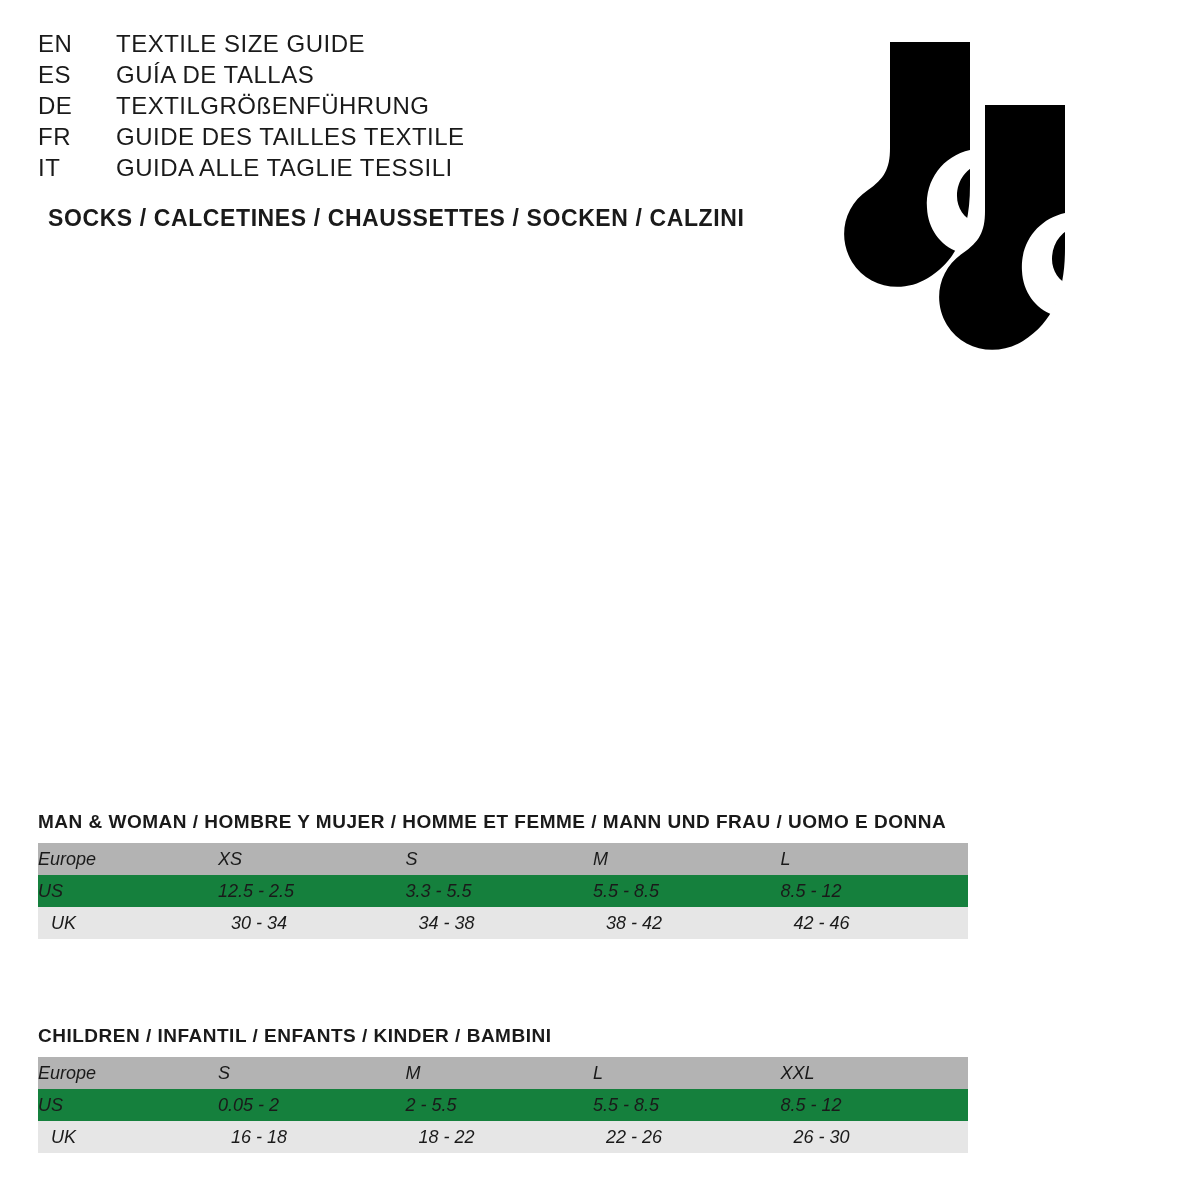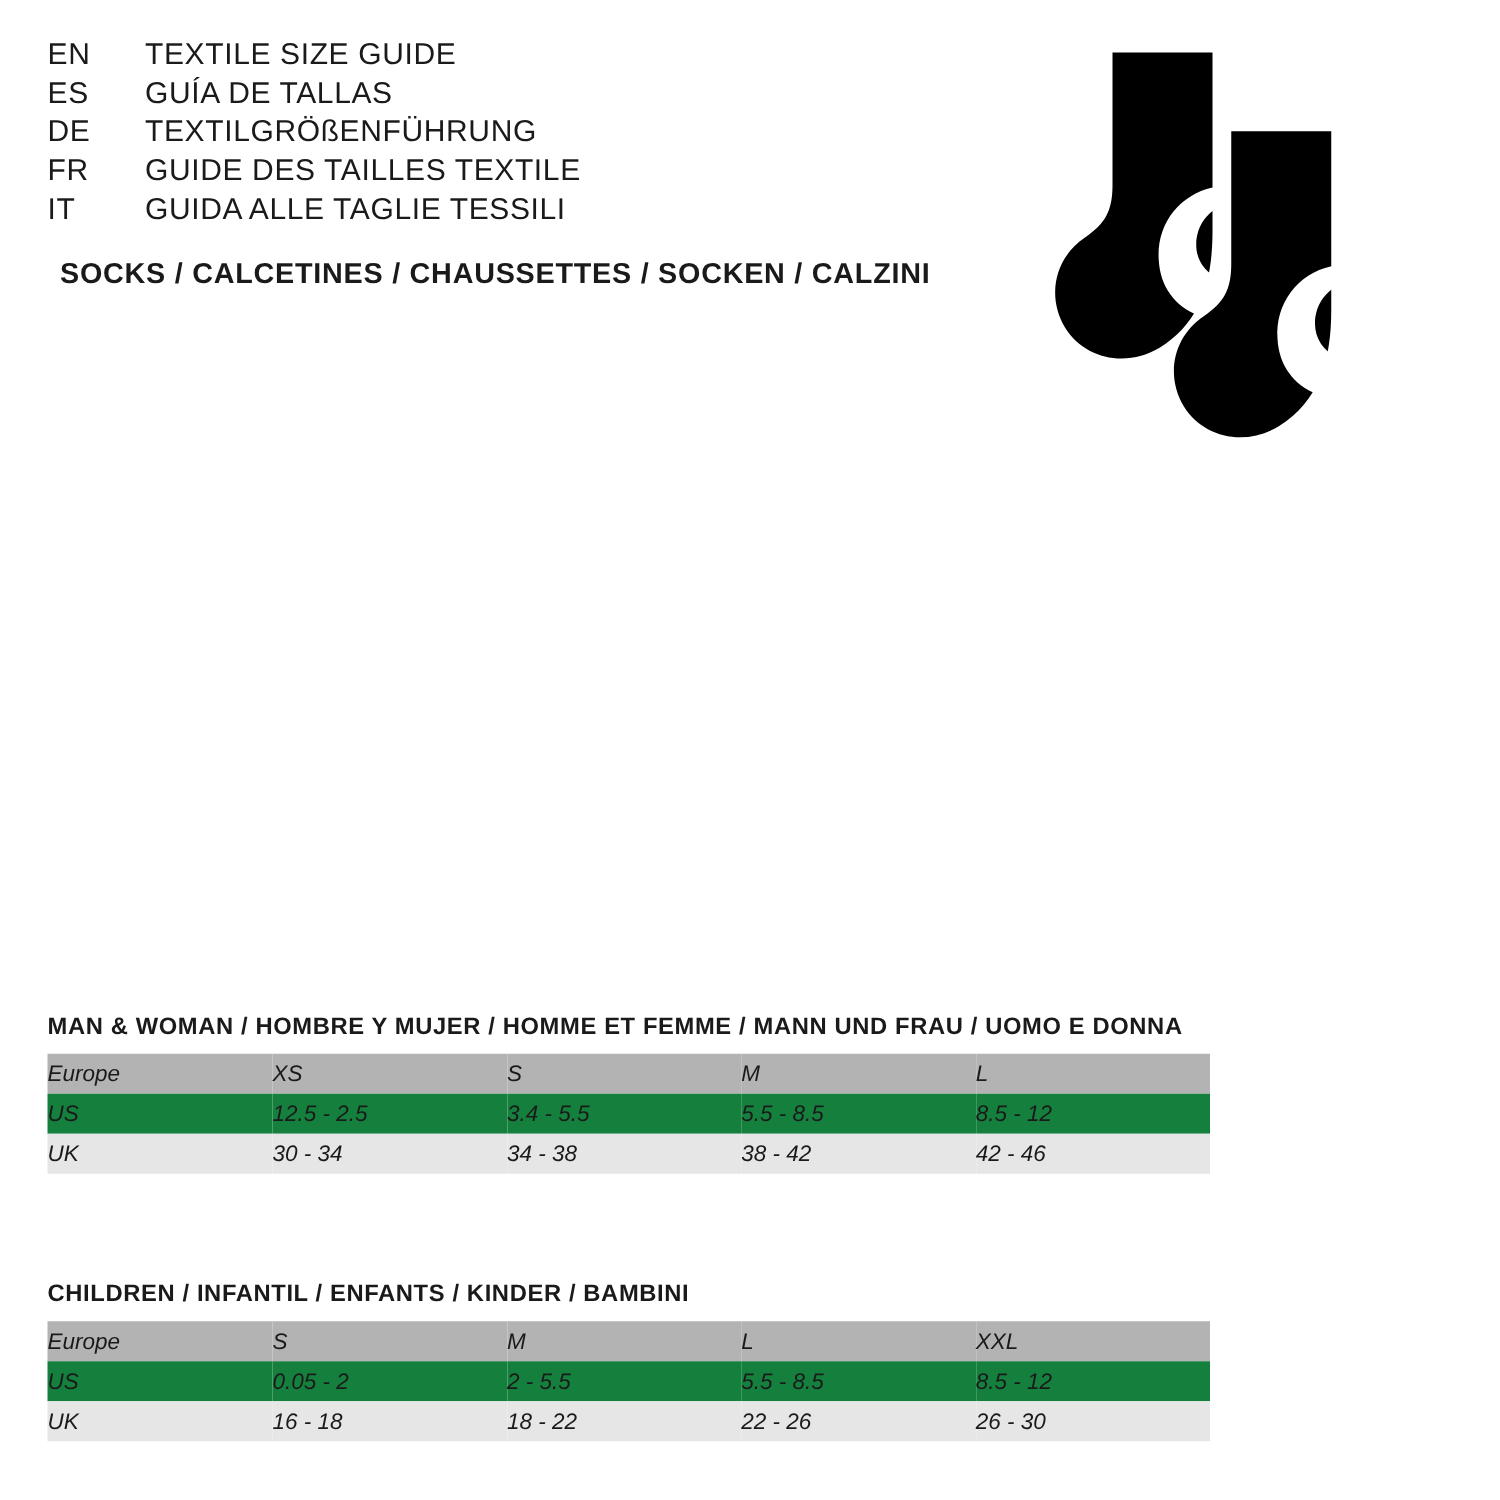--- a/index.html
+++ b/index.html
@@ -92,20 +92,21 @@
     padding: 0;
   }
   table.size-table tr.row-head td {
     background: #b3b3b3;
   }
   table.size-table tr.row-alt td {
     background: #15803d;
   }
   table.size-table tr.row-shade td {
     background: #e6e6e6;
+    padding-left: 13px;
   }
   td.label-cell {
     width: 180px;
     padding-left: 8px;
     text-align: left;
   }
   td.val-cell {
   }
   tr.row-head td.label-cell,
   tr.row-head td.val-cell {
@@ -166,21 +167,21 @@
       <tr class="row-head">
         <td class="label-cell">Europe</td>
         <td class="val-cell">XS</td>
         <td class="val-cell">S</td>
         <td class="val-cell">M</td>
         <td class="val-cell">L</td>
       </tr>
       <tr class="row-alt">
         <td class="label-cell">US</td>
         <td class="val-cell">12.5 - 2.5</td>
-        <td class="val-cell">3.4 - 5.5</td>
+        <td class="val-cell">3.3 - 5.5</td>
         <td class="val-cell">5.5 - 8.5</td>
         <td class="val-cell">8.5 - 12</td>
       </tr>
       <tr class="row-shade">
         <td class="label-cell">UK</td>
         <td class="val-cell">30 - 34</td>
         <td class="val-cell">34 - 38</td>
         <td class="val-cell">38 - 42</td>
         <td class="val-cell">42 - 46</td>
       </tr>

